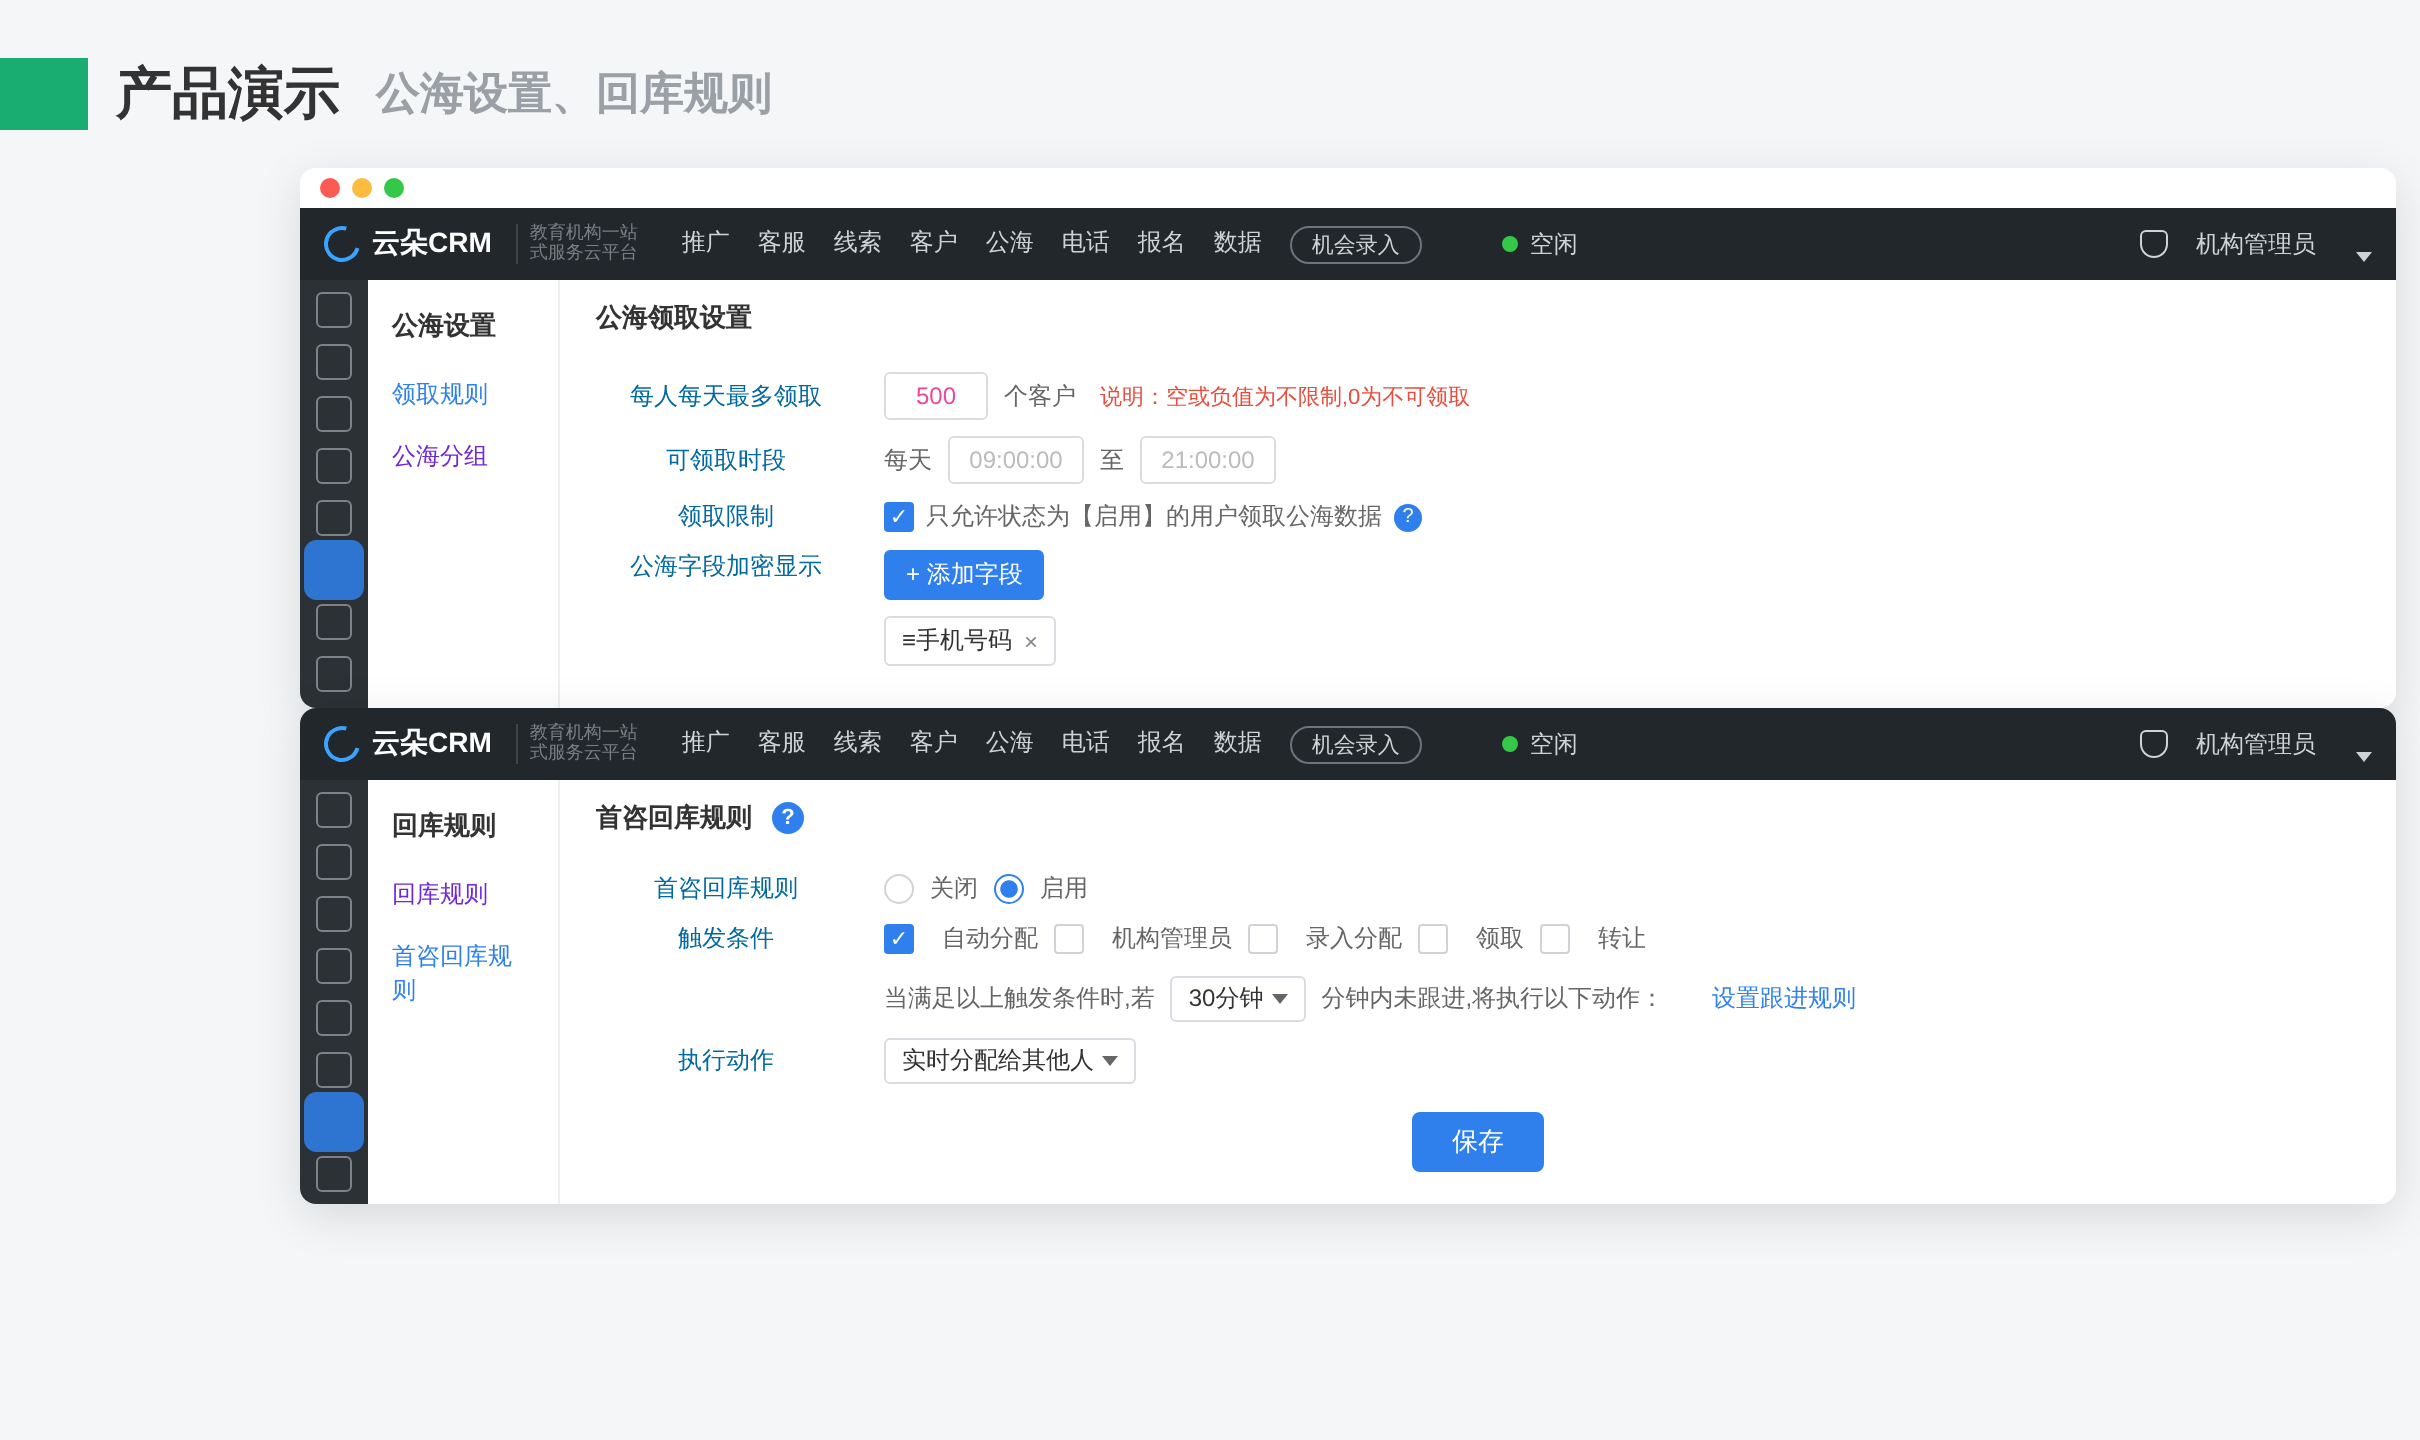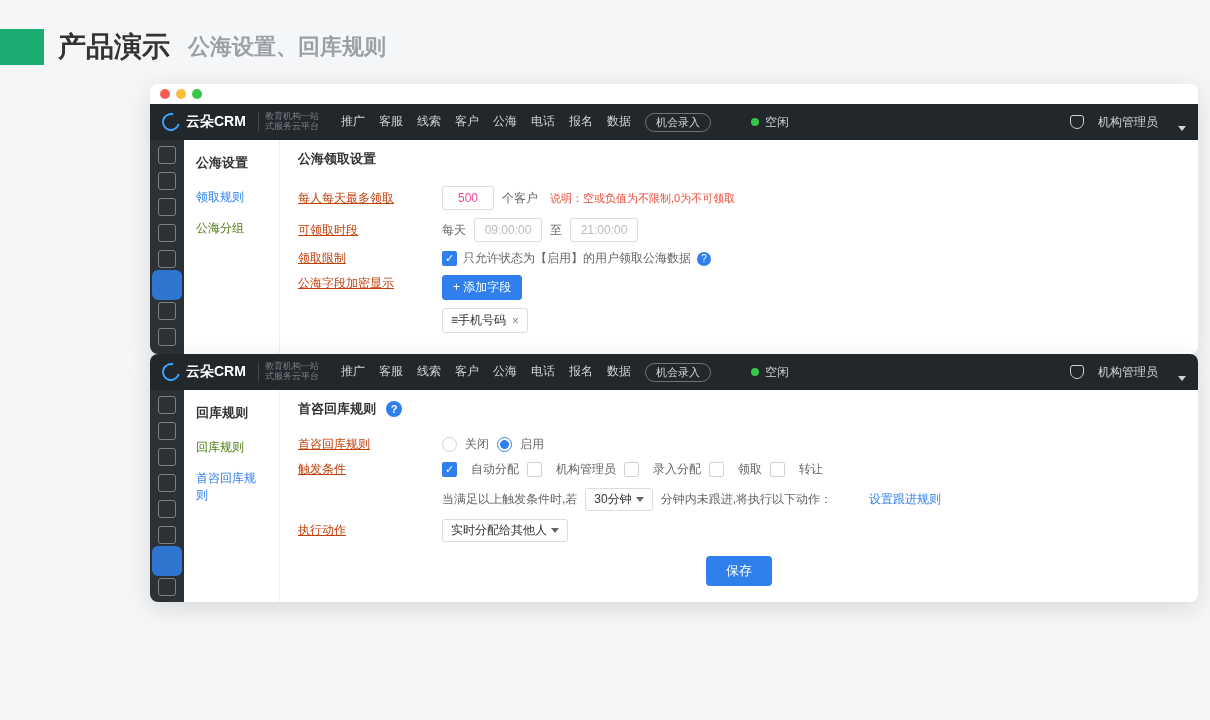--- a/index.html
+++ b/index.html
@@ -28,45 +28,45 @@
   .bell { width:14px;height:14px;border:1px solid #cfd3d7;border-radius:3px 3px 7px 7px;margin-right:14px;}
   .user-role { display:flex;align-items:flex-end;gap:20px;}
   .caret { width:0;height:0;border-left:4px solid transparent;border-right:4px solid transparent;border-top:5px solid #cfd3d7;}
   .body-row { display:flex; height:calc(100% - 56px);}
   .w2 .body-row { height:calc(100% - 36px);} 
   .icon-rail { width:34px; background:#2c3136; display:flex; flex-direction:column; align-items:center; padding-top:6px; gap:8px;}
   .rail-i { width:18px;height:18px;border:1.2px solid #8a9097;border-radius:3px; opacity:.85;}
   .rail-i.active { background:#2f80ed; border-color:#2f80ed; box-shadow:0 0 0 6px #2f80ed; border-radius:2px;}
   .side-sub { width:96px; background:#fff; border-right:1px solid #eef0f2; padding-top:8px;}
   .side-title { font-weight:600; padding:6px 12px 10px; }
-  .side-item { padding:7px 12px; color:#4d7c0f; cursor:pointer; font-size:12px;}
+  .side-item { padding:7px 12px; color:#6d28d9; cursor:pointer; font-size:12px;}
   .side-item.active { color:#2f80ed;}
   .content { flex:1; background:#fff; padding:10px 18px; overflow:hidden;}
   .section-head { display:flex; align-items:center; gap:10px; font-weight:600; padding-bottom:10px;}
   .help-q { width:16px;height:16px;border-radius:50%;background:#2f80ed;color:#fff;display:flex;align-items:center;justify-content:center;font-size:11px;}
   .form-row { display:flex; align-items:center; margin:8px 0; }
-  .lbl { width:130px; text-align:left; color:#c2410c; font-size:12px; margin-right:14px;text-decoration:underline;}
+  .lbl { width:130px; text-align:center; color:#0369a1; font-size:12px; margin-right:14px;}
   .txt-input { height:24px; width:52px; border:1px solid #d9dce0; border-radius:3px; padding:0 6px; font-size:12px; color:#ec4899; text-align:center;}
   .txt-input.time { width:68px; color:#bbb;}
   .note-red { color:#e74c3c; font-size:11px; margin-left:12px;}
   .chk { width:15px;height:15px;border-radius:2px;background:#2f80ed;display:inline-flex;align-items:center;justify-content:center;color:#fff;font-size:11px;margin-right:6px;}
   .chk.off { background:#fff;border:1px solid #cfd3d7;color:transparent;}
   .help-blue { width:14px;height:14px;border-radius:50%;background:#2f80ed;color:#fff;display:inline-flex;align-items:center;justify-content:center;font-size:10px;margin-left:6px;}
   .btn-outline-blue { border:1px solid #2f80ed; color:#2f80ed; background:#fff; border-radius:3px; padding:3px 10px; font-size:12px; cursor:pointer;}
   .btn-outline-blue.solid { background:#2f80ed; color:#fff;}
   .chip { display:inline-flex; align-items:center; border:1px solid #d9dce0; border-radius:3px; padding:3px 8px; font-size:12px; margin-top:8px;}
   .chip .x { margin-left:6px; color:#888;}
   .radio-group { display:flex; align-items:center; gap:8px;}
   .radio { width:15px;height:15px;border-radius:50%;border:1.5px solid #cfd3d7;display:inline-block;}
   .radio.on { border-color:#2f80ed; background:radial-gradient(circle,#2f80ed 45%,#fff 50%);}
   .chk-row { display:flex; align-items:center; gap:8px; flex-wrap:wrap;}
   .mini-select { border:1px solid #d9dce0; border-radius:3px; padding:2px 8px; font-size:12px; display:inline-flex; align-items:center; gap:4px;}
   .mini-select .caret2 { width:0;height:0;border-left:4px solid transparent;border-right:4px solid transparent;border-top:5px solid #666;}
   .btn-save { background:#2f80ed;color:#fff;border:none;border-radius:4px;padding:6px 20px;font-size:13px;cursor:pointer;}
-  .link-blue { color:#2f80ed; margin-left:29px; font-size:12px; cursor:pointer;}
+  .link-blue { color:#2f80ed; margin-left:16px; font-size:12px; cursor:pointer;}
   .muted { color:#666; font-size:12px;}
 </style>
 </head>
 <body>
 
 <div class="slide-head">
   <div class="green-square"></div>
   <div class="slide-title">产品演示</div>
   <div class="slide-sub">公海设置、回库规则</div>
 </div>

